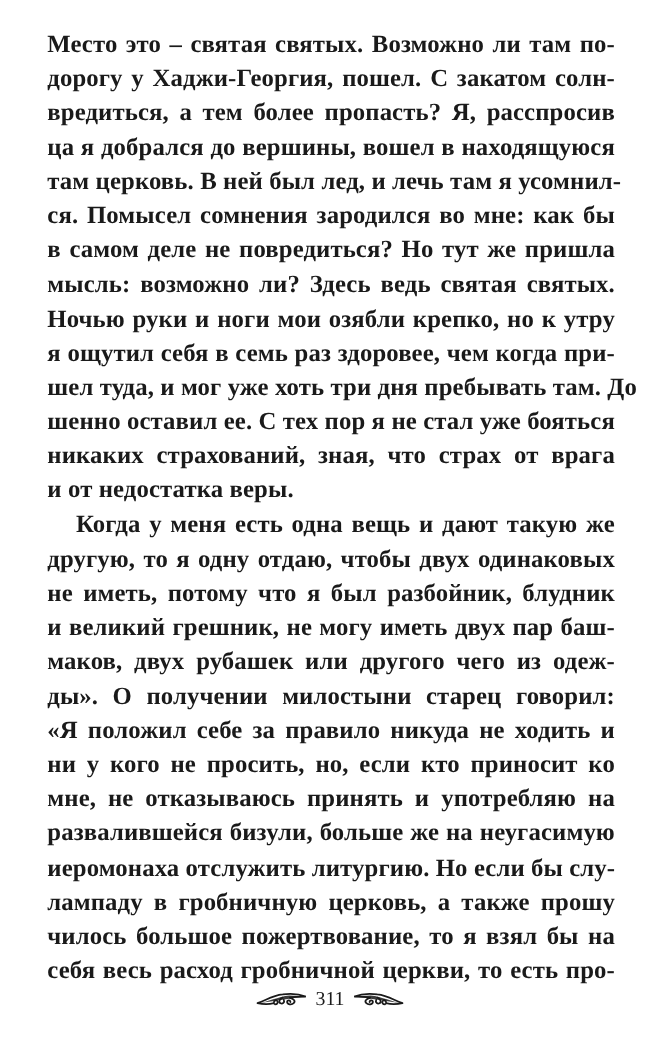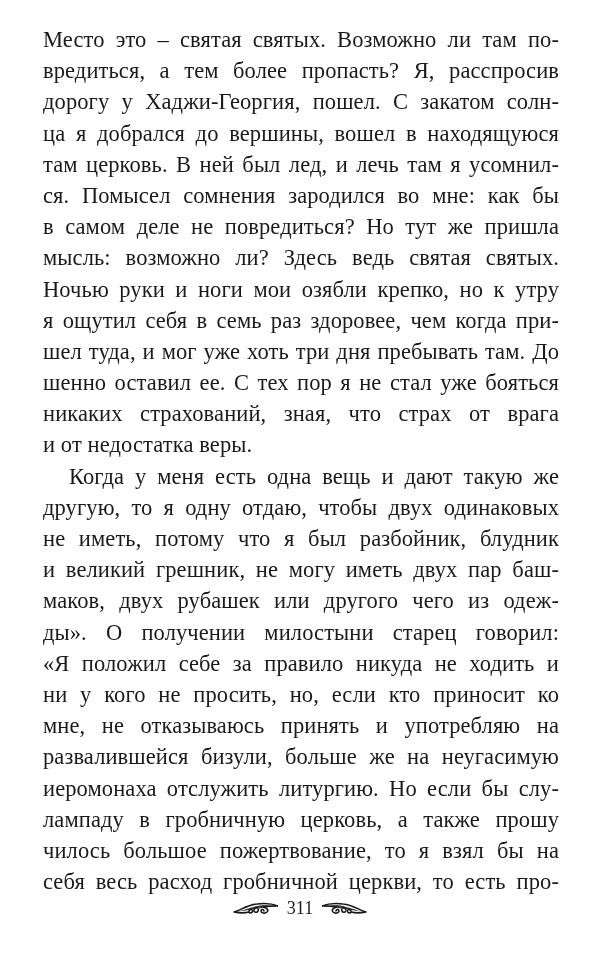--- a/index.html
+++ b/index.html
@@ -23,20 +23,21 @@
   }
   .line {
     display: block;
     height: 31.2px;
     line-height: 31.2px;
     font-size: 22.5px;
     white-space: nowrap;
     text-align: justify;
     text-align-last: justify;
     letter-spacing: 0.1px;
+    font-weight: bold;
   }
   .line.last {
     text-align-last: left;
   }
   .line.indent {
     padding-left: 26px;
   }
   .folio {
     position: absolute;
     left: 0;
@@ -59,22 +60,22 @@
     height: 14px;
     display: inline-block;
   }
 </style>
 </head>
 <body>
 
 <div class="page">
   <div>
     <span class="line">Место это – святая святых. Возможно ли там по-</span>
+    <span class="line">дорогу у Хаджи-Георгия, пошел. С закатом солн-</span>
     <span class="line">вредиться, а тем более пропасть? Я, расспросив</span>
-    <span class="line">дорогу у Хаджи-Георгия, пошел. С закатом солн-</span>
     <span class="line">ца я добрался до вершины, вошел в находящуюся</span>
     <span class="line">там церковь. В ней был лед, и лечь там я усомнил-</span>
     <span class="line">ся. Помысел сомнения зародился во мне: как бы</span>
     <span class="line">в самом деле не повредиться? Но тут же пришла</span>
     <span class="line">мысль: возможно ли? Здесь ведь святая святых.</span>
     <span class="line">Ночью руки и ноги мои озябли крепко, но к утру</span>
     <span class="line">я ощутил себя в семь раз здоровее, чем когда при-</span>
     <span class="line">шел туда, и мог уже хоть три дня пребывать там. До</span>
     <span class="line">шенно оставил ее. С тех пор я не стал уже бояться</span>
     <span class="line">никаких страхований, зная, что страх от врага</span>

